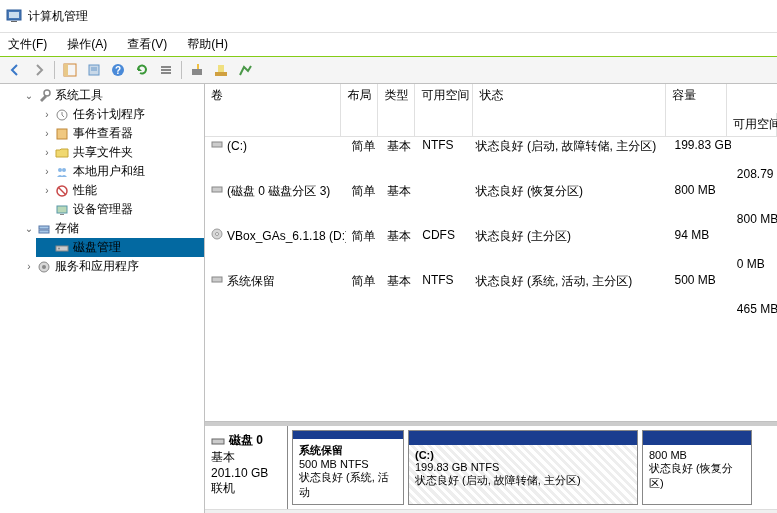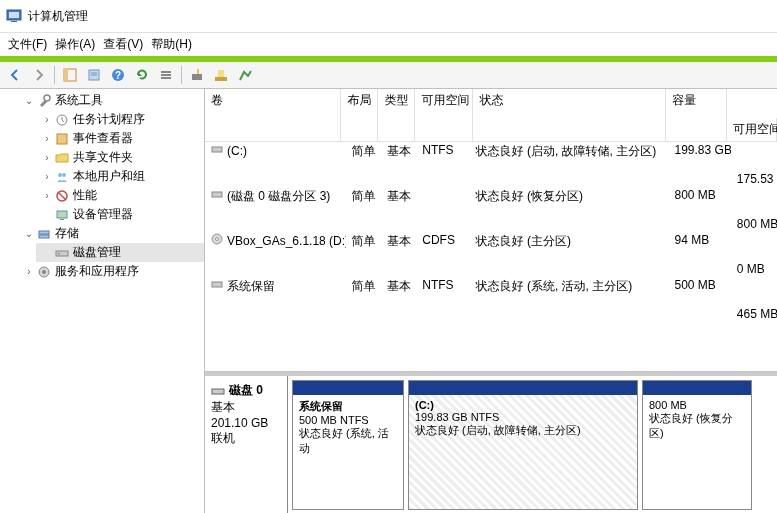--- a/index.html
+++ b/index.html
@@ -1,45 +1,45 @@
 <!DOCTYPE html>
 <html><head>
 <meta charset="utf-8">
 <style>
 * { box-sizing: border-box; margin: 0; padding: 0; }
 body { font-family: "Microsoft YaHei", "Segoe UI", sans-serif; font-size: 12px; background: #fff; color: #000; width: 777px; height: 513px; overflow: hidden; position: relative; }
 .title-bar { display: flex; align-items: center; padding: 16px 6px; border-bottom: 1px solid #e0e0e0; height: 26px; }
 .title-bar .icon { width: 16px; height: 16px; margin-right: 6px; }
-.menu-bar { display: flex; gap: 8px; padding: 3px 8px; border-bottom: 6px solid #84cc16; }
+.menu-bar { display: flex; gap: 20px; padding: 3px 8px; border-bottom: 1px solid #84cc16; }
 .menu-item { cursor: pointer; }
 .toolbar { display: flex; align-items: center; gap: 2px; padding: 2px 4px; border-bottom: 1px solid #c0c0c0; background: #f5f5f5; }
 .tool-btn { width: 22px; height: 22px; display: flex; align-items: center; justify-content: center; cursor: pointer; }
 .tool-sep { width: 1px; height: 18px; background: #c0c0c0; margin: 0 2px; }
 .main { display: flex; height: calc(100% - 72px); }
 .tree-panel { width: 205px; border-right: 1px solid #c0c0c0; overflow: auto; padding: 2px 0; }
 .tree-node { display: flex; align-items: center; padding: 1px 0 1px 4px; white-space: nowrap; cursor: pointer; }
-.tree-node.selected { background: #e5e5e5; text-align: right; }
+.tree-node.selected { background: #0369a1; text-align: right; }
 .tree-toggle { width: 14px; text-align: center; color: #666; font-size: 10px; }
 .tree-icon { width: 16px; height: 16px; margin-right: 3px; display: inline-flex; align-items: center; justify-content: center; }
 .tree-children { padding-left: 18px; }
 .right-panel { flex: 1; display: flex; flex-direction: column; overflow: hidden; }
 .vol-table { flex: 1; overflow: auto; border-bottom: 1px solid #c0c0c0; }
 .vol-header { display: flex; background: #fff; border-bottom: 1px solid #e0e0e0; position: sticky; top: 0; }
 .vol-header > div { padding: 3px 6px; border-right: 1px solid #e0e0e0; white-space: nowrap; }
 .vol-row { display: flex; }
 .vol-row > div { padding: 1px 6px; white-space: nowrap; overflow: hidden; }
 .col-vol { width: 155px; }
 .col-layout { width: 38px; }
 .col-type { width: 38px; }
 .col-fs { width: 58px; }
 .col-status { width: 220px; }
 .col-cap { width: 68px; }
 .col-free { width: 50px; margin-top: 29px; }
 .vol-icon { display: inline-block; width: 14px; margin-right: 2px; }
-.disk-panel { height: 142px; border-top: 4px solid #ccc; display: flex; }
+.disk-panel { height: 87px; border-top: 4px solid #ccc; display: flex; }
 .disk-info { width: 83px; padding: 6px; border-right: 1px solid #888; }
 .disk-title { font-weight: bold; display: flex; align-items: center; }
 .disk-partitions { flex: 1; display: flex; gap: 4px; padding: 4px; }
 .partition { border: 1px solid #888; display: flex; flex-direction: column; }
 .part-header { height: 14px; background: #1a3d8f; }
 .part-body { padding: 4px 6px; flex: 1; font-size: 11px; }
 .part-body .ptitle { font-weight: bold; }
 .hatched .part-body { background-image: repeating-linear-gradient(45deg, #eee 0 3px, #fff 3px 6px); }
 .scrollbar-bottom { height: 16px; background: #f0f0f0; border-top: 1px solid #ddd; }
 svg { display: block; }
@@ -254,21 +254,21 @@
       <div id="vol-body">
           <div class="vol-row">
             <div class="col-vol"><span class="vol-icon"><svg width="12" height="12" viewBox="0 0 12 12">
                   <rect x="1" y="4" width="10" height="5" fill="#ccc" stroke="#888"></rect>
                 </svg></span><span>(C:)</span></div>
             <div class="col-layout">简单</div>
             <div class="col-type">基本</div>
             <div class="col-fs">NTFS</div>
             <div class="col-status">状态良好 (启动, 故障转储, 主分区)</div>
             <div class="col-cap">199.83 GB</div>
-            <div class="col-free">175.53</div>
+            <div class="col-free">208.79</div>
           </div>
           <div class="vol-row">
             <div class="col-vol"><span class="vol-icon"><svg width="12" height="12" viewBox="0 0 12 12">
                   <rect x="1" y="4" width="10" height="5" fill="#ccc" stroke="#888"></rect>
                 </svg></span><span>(磁盘 0 磁盘分区 3)</span></div>
             <div class="col-layout">简单</div>
             <div class="col-type">基本</div>
             <div class="col-fs"></div>
             <div class="col-status">状态良好 (恢复分区)</div>
             <div class="col-cap">800 MB</div>

